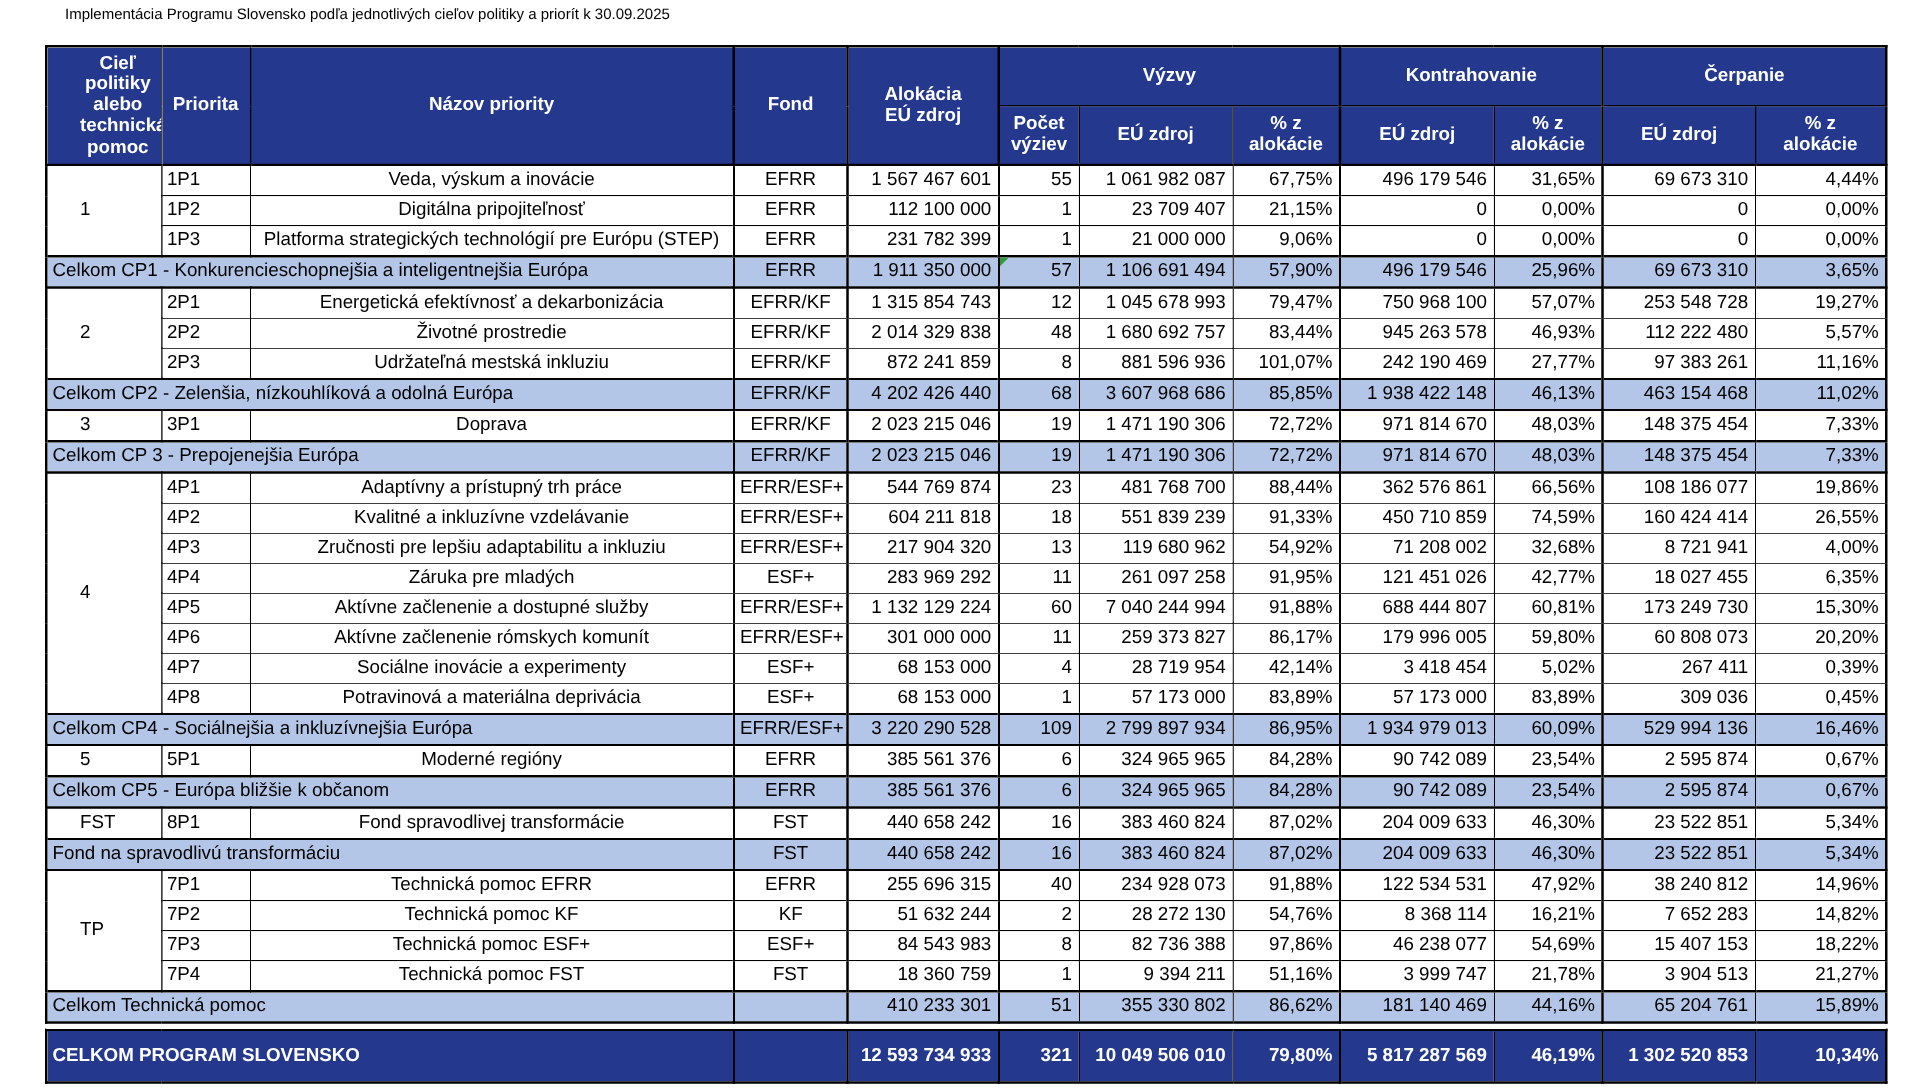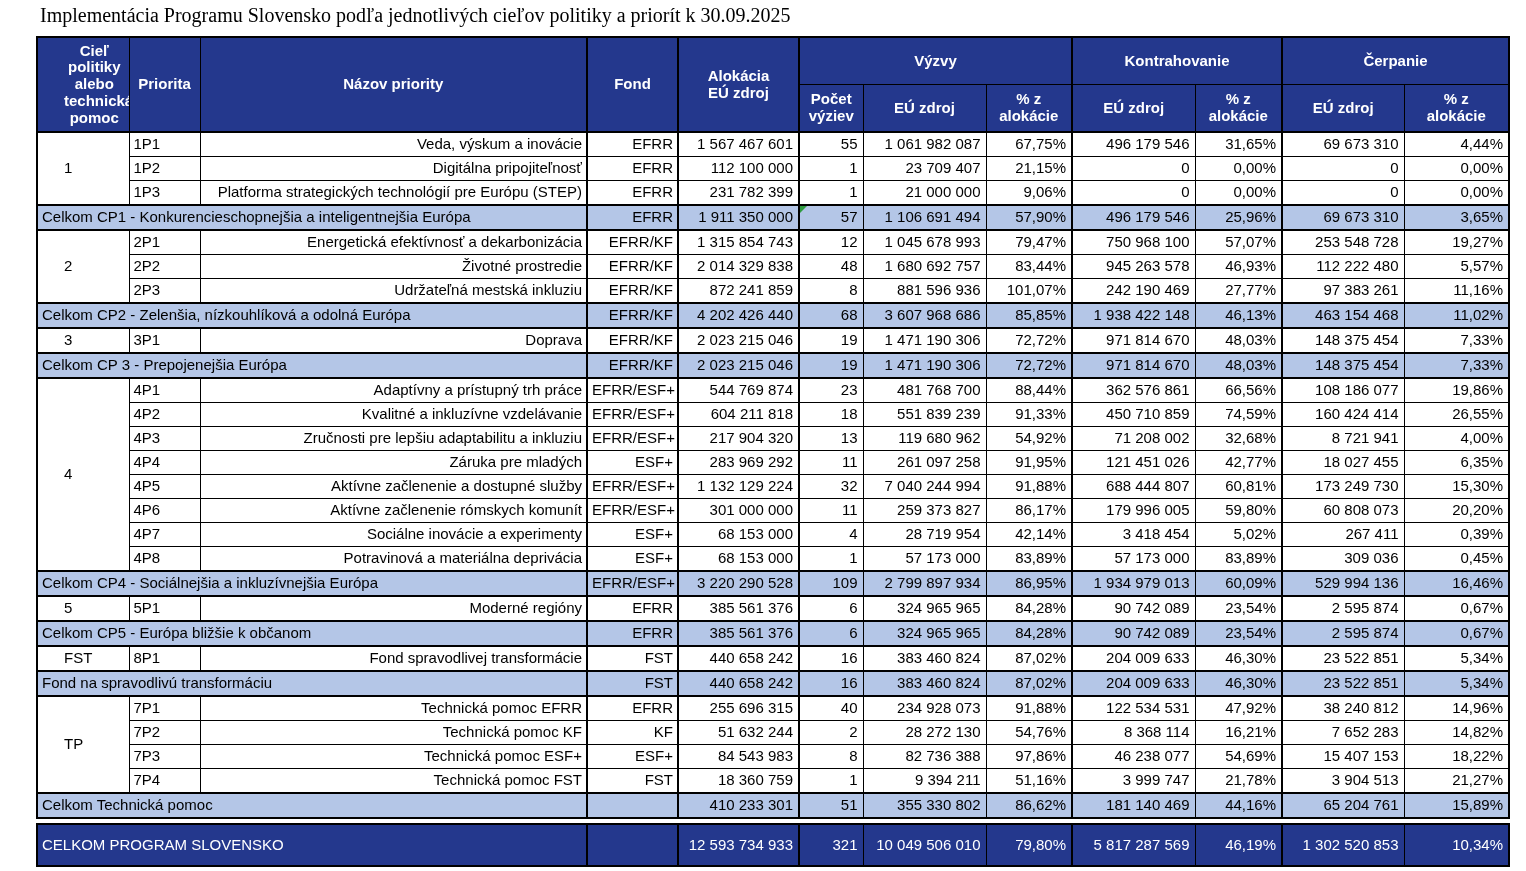--- a/index.html
+++ b/index.html
@@ -2,47 +2,47 @@
 <html><head>
 <meta charset="utf-8">
 <style>
   html,body{margin:0;padding:0;background:#fff;}
   body{
     width:1526px;height:871px;position:relative;overflow:hidden;
     font-family:"Liberation Sans", sans-serif;color:#000;
     --header-bg:#24388D;--total-bg:#B4C6E7;--marker-green:#2E9B3F;--border:#000000;
   }
   .title{
-    position:absolute;left:40px;top:4px;font-size:20px;color:#000;white-space:nowrap;font-family:Liberation Serif, serif;
+    position:absolute;left:52px;top:4px;font-size:12px;color:#000;white-space:nowrap;
   }
   table{
     position:absolute;left:36px;top:36px;width:1472px;
     border-collapse:collapse;table-layout:fixed;
   }
   th,td{
     border:1px solid var(--border);
     font-size:15px;line-height:1.12;
     padding:0 4px;overflow:hidden;white-space:nowrap;
   }
   th{
     background:var(--header-bg);color:#fff;font-weight:bold;text-align:center;
     white-space:pre-line;height:46px;
   }
   thead tr:first-child th{border-top-width:2px;}
   .hb{border-bottom-width:2px;}
   td{height:23px;background:#fff;}
   .ctr{text-align:left;}
-  .lft{text-align:right;}
+  .lft{text-align:center;}
   .num{text-align:right;padding-right:5px;}
   .c1{border-left-width:2px;padding-left:26px;}
   .c3,.c4,.c5,.c8,.c10,.c12{border-right-width:2px;}
   .lbl{border-left-width:2px;border-right-width:2px;text-align:left;}
   tr.total td{background:var(--total-bg);border-top-width:2px;border-bottom-width:2px;}
   tr.grand td{
-    background:var(--header-bg);color:#fff;font-weight:normal;
+    background:var(--header-bg);color:#fff;font-weight:bold;
     border-top-width:2px;border-bottom-width:2px;height:40px;
   }
   tr.spacer td{border:0;height:4px;background:#fff;padding:0;}
   td{position:relative;}
   .tri{
     position:absolute;left:0;top:0;width:0;height:0;
     border-top:7px solid var(--marker-green);border-right:7px solid transparent;
   }
 </style>
 </head>
@@ -276,21 +276,21 @@
         <td class="c9 num">121 451 026</td>
         <td class="c10 num">42,77%</td>
         <td class="c11 num">18 027 455</td>
         <td class="c12 num">6,35%</td>
       </tr>
       <tr>
         <td class="c2 ctr">4P5</td>
         <td class="c3 lft">Aktívne začlenenie a dostupné služby</td>
         <td class="c4 lft">EFRR/ESF+</td>
         <td class="c5 num">1 132 129 224</td>
-        <td class="c6 num">32</td>
+        <td class="c6 num">60</td>
         <td class="c7 num">7 040 244 994</td>
         <td class="c8 num">91,88%</td>
         <td class="c9 num">688 444 807</td>
         <td class="c10 num">60,81%</td>
         <td class="c11 num">173 249 730</td>
         <td class="c12 num">15,30%</td>
       </tr>
       <tr>
         <td class="c2 ctr">4P6</td>
         <td class="c3 lft">Aktívne začlenenie rómskych komunít</td>

